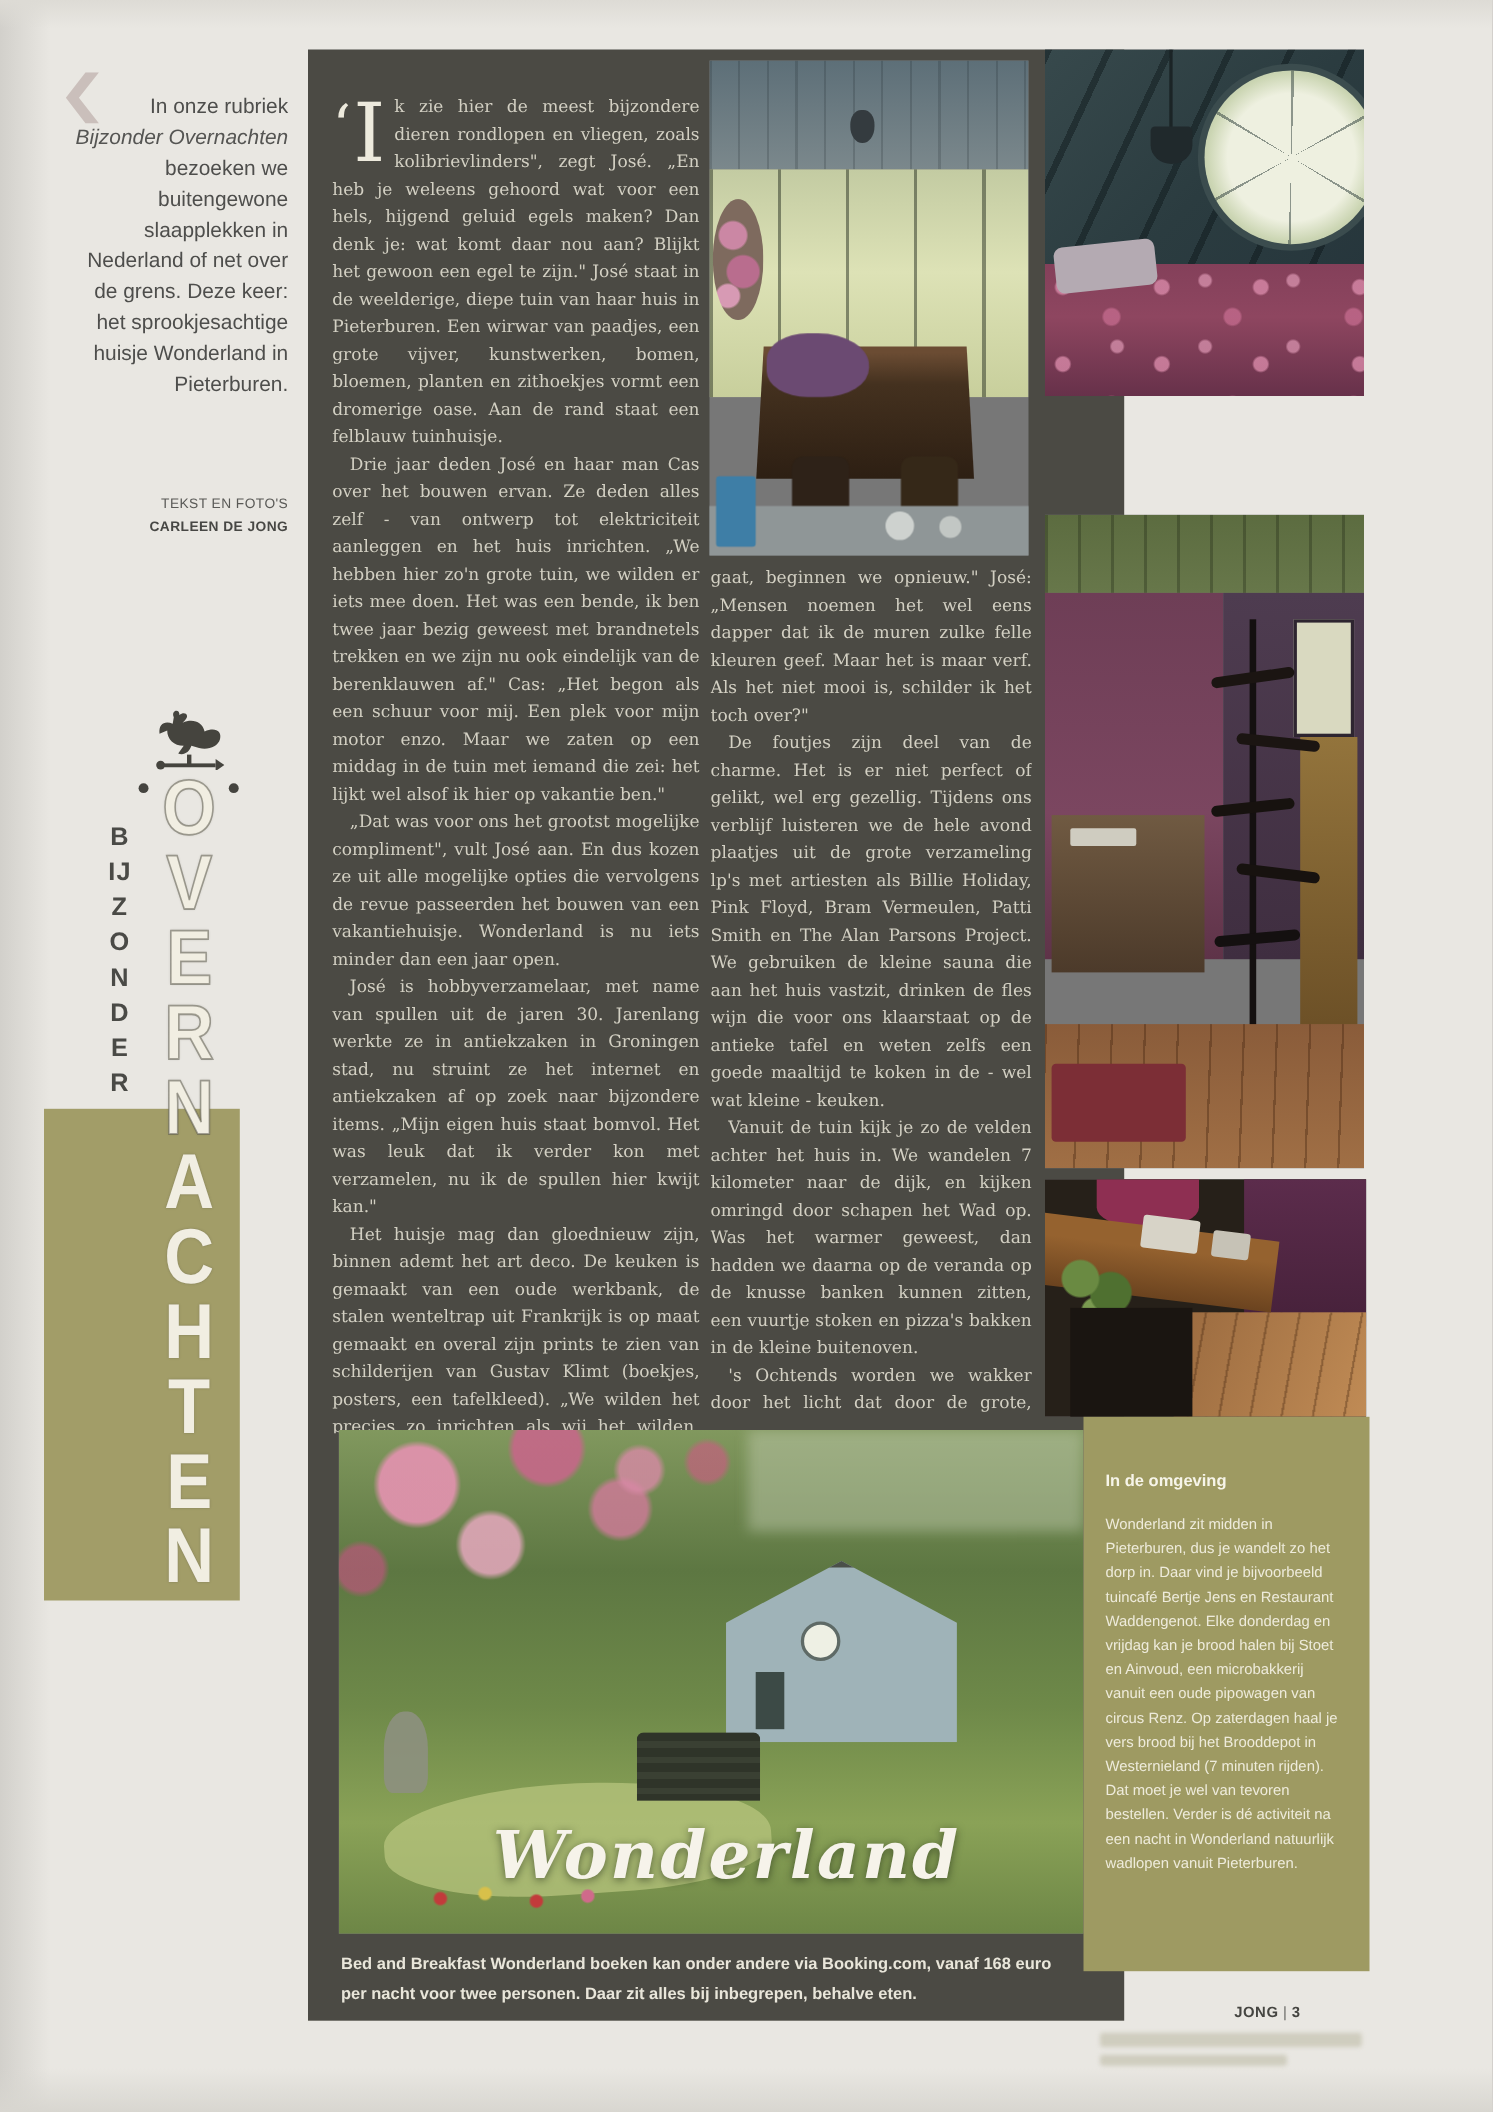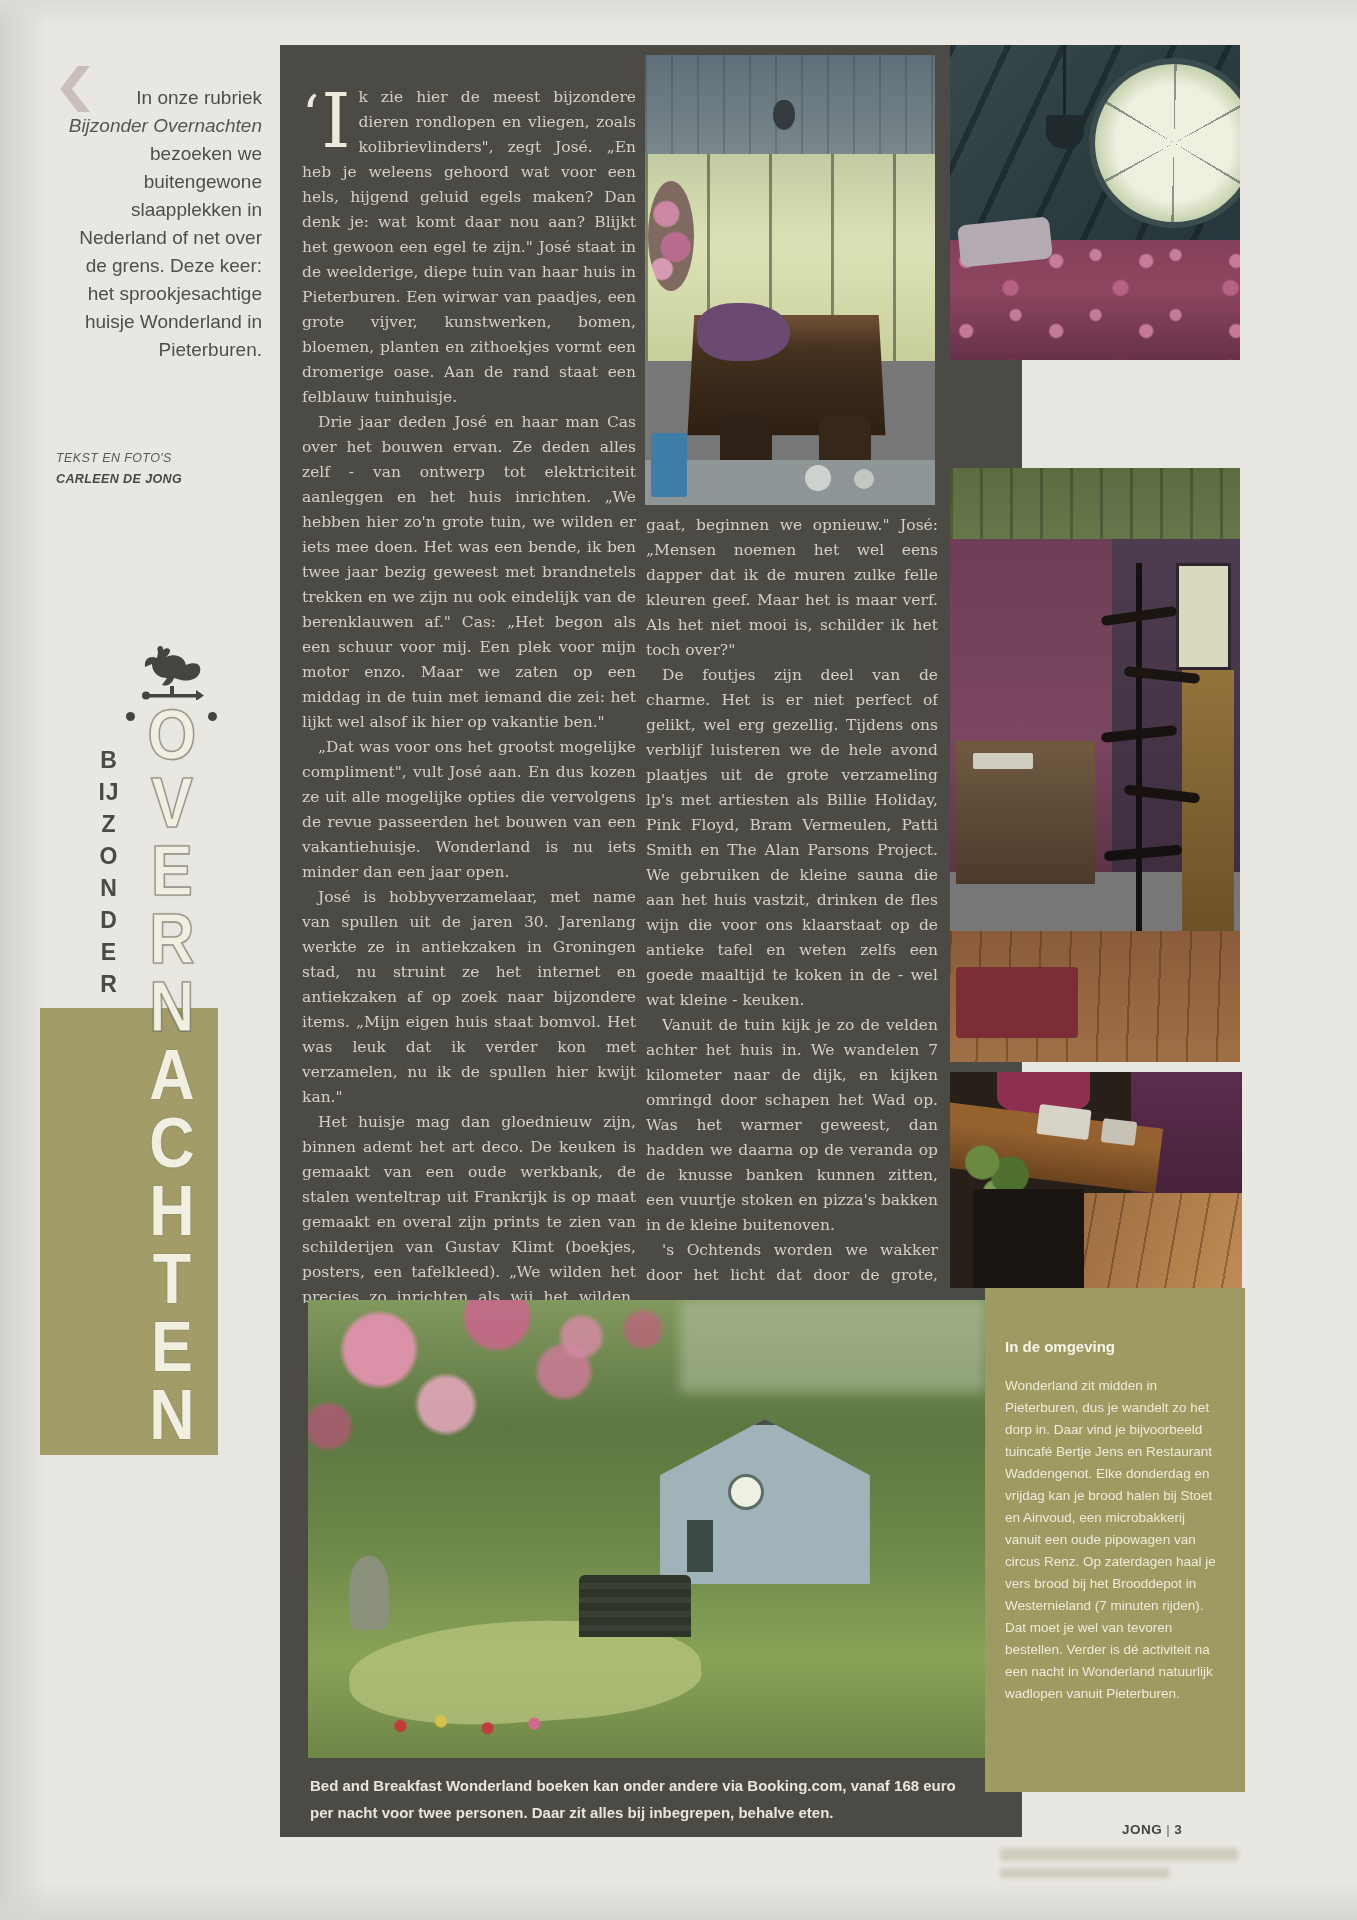--- a/index.html
+++ b/index.html
@@ -13,22 +13,22 @@
   .shade-top{position:absolute;left:0;top:0;width:100%;height:26px;
     background:linear-gradient(180deg,#dddbd5,rgba(233,231,226,0));}
 
   .chevron{position:absolute;left:56px;top:58px;font-size:46px;color:#b7a6a2;opacity:.6;
     font-family:"DejaVu Sans",sans-serif;transform:scaleX(1.2);}
 
   
   .intro{position:absolute;left:56px;top:84px;width:206px;text-align:right;
     font-size:19px;line-height:28px;color:#4e4e4c;font-weight:500;}
   .intro em{font-style:italic;color:#555553;}
-  .byline{position:absolute;left:56px;top:448px;width:206px;
-    font-size:12.5px;line-height:21px;color:#5a5a57;letter-spacing:.4px;font-style:italic;}
+  .byline{position:absolute;left:56px;top:448px;width:206px;text-align:right;
+    font-size:12.5px;line-height:21px;color:#5a5a57;letter-spacing:.4px;}
   .byline b{color:#474744;}
 
   
   .bijzonder{position:absolute;left:92px;top:744px;width:34px;text-align:center;}
   .bijzonder div{font-size:23px;font-weight:700;color:#4a4a46;line-height:32px;letter-spacing:1px;}
   .olive-left{position:absolute;left:40px;top:1008px;width:178px;height:447px;background:#a29d68;}
   .bigletters{position:absolute;left:128px;top:700px;width:88px;text-align:center;z-index:5;}
   .bigletters div{font-size:66px;font-weight:800;line-height:68px;color:#f1eee2;
     font-family:"Liberation Sans",sans-serif;transform:scale(.95,1.07);
     text-shadow:0 0 2px rgba(80,78,66,.45);}
@@ -256,20 +256,21 @@
     <div style="left:56%;top:48%;width:26px;height:52px;background:#3c4a46;"></div>
     <div style="left:6%;top:70%;width:52%;height:22%;background:#b7c47d;border-radius:50% 60% 40% 50%;opacity:.75;transform:rotate(-4deg);"></div>
     <div style="left:40%;top:60%;width:112px;height:62px;background:
       repeating-linear-gradient(180deg,#2f3429 0 8px,transparent 8px 14px),#3a4033;border-radius:6px 6px 0 0;"></div>
     <div style="left:6%;top:56%;width:40px;height:74px;background:#8d9080;border-radius:45% 45% 20% 20%;opacity:.9;"></div>
     <div style="left:10%;top:88%;width:30%;height:10%;background:
       radial-gradient(circle at 12% 50%,#c23b3b 0 5px,transparent 7px),
       radial-gradient(circle at 32% 40%,#d8c04a 0 5px,transparent 7px),
       radial-gradient(circle at 55% 55%,#c23b3b 0 5px,transparent 7px),
       radial-gradient(circle at 78% 45%,#cf6a8a 0 5px,transparent 7px);"></div>
+    <div class="garden-title">Wonderland</div>
   </div>
 
   <div class="caption">Bed and Breakfast Wonderland boeken kan onder andere via Booking.com, vanaf 168 euro per nacht voor twee personen. Daar zit alles bij inbegrepen, behalve eten.</div>
 
   <div class="footer">
     <span>JONG</span><span class="sep">|</span><span>3</span>
   </div>
 
   <div class="ghost ghost1"></div>
   <div class="ghost ghost2"></div>

